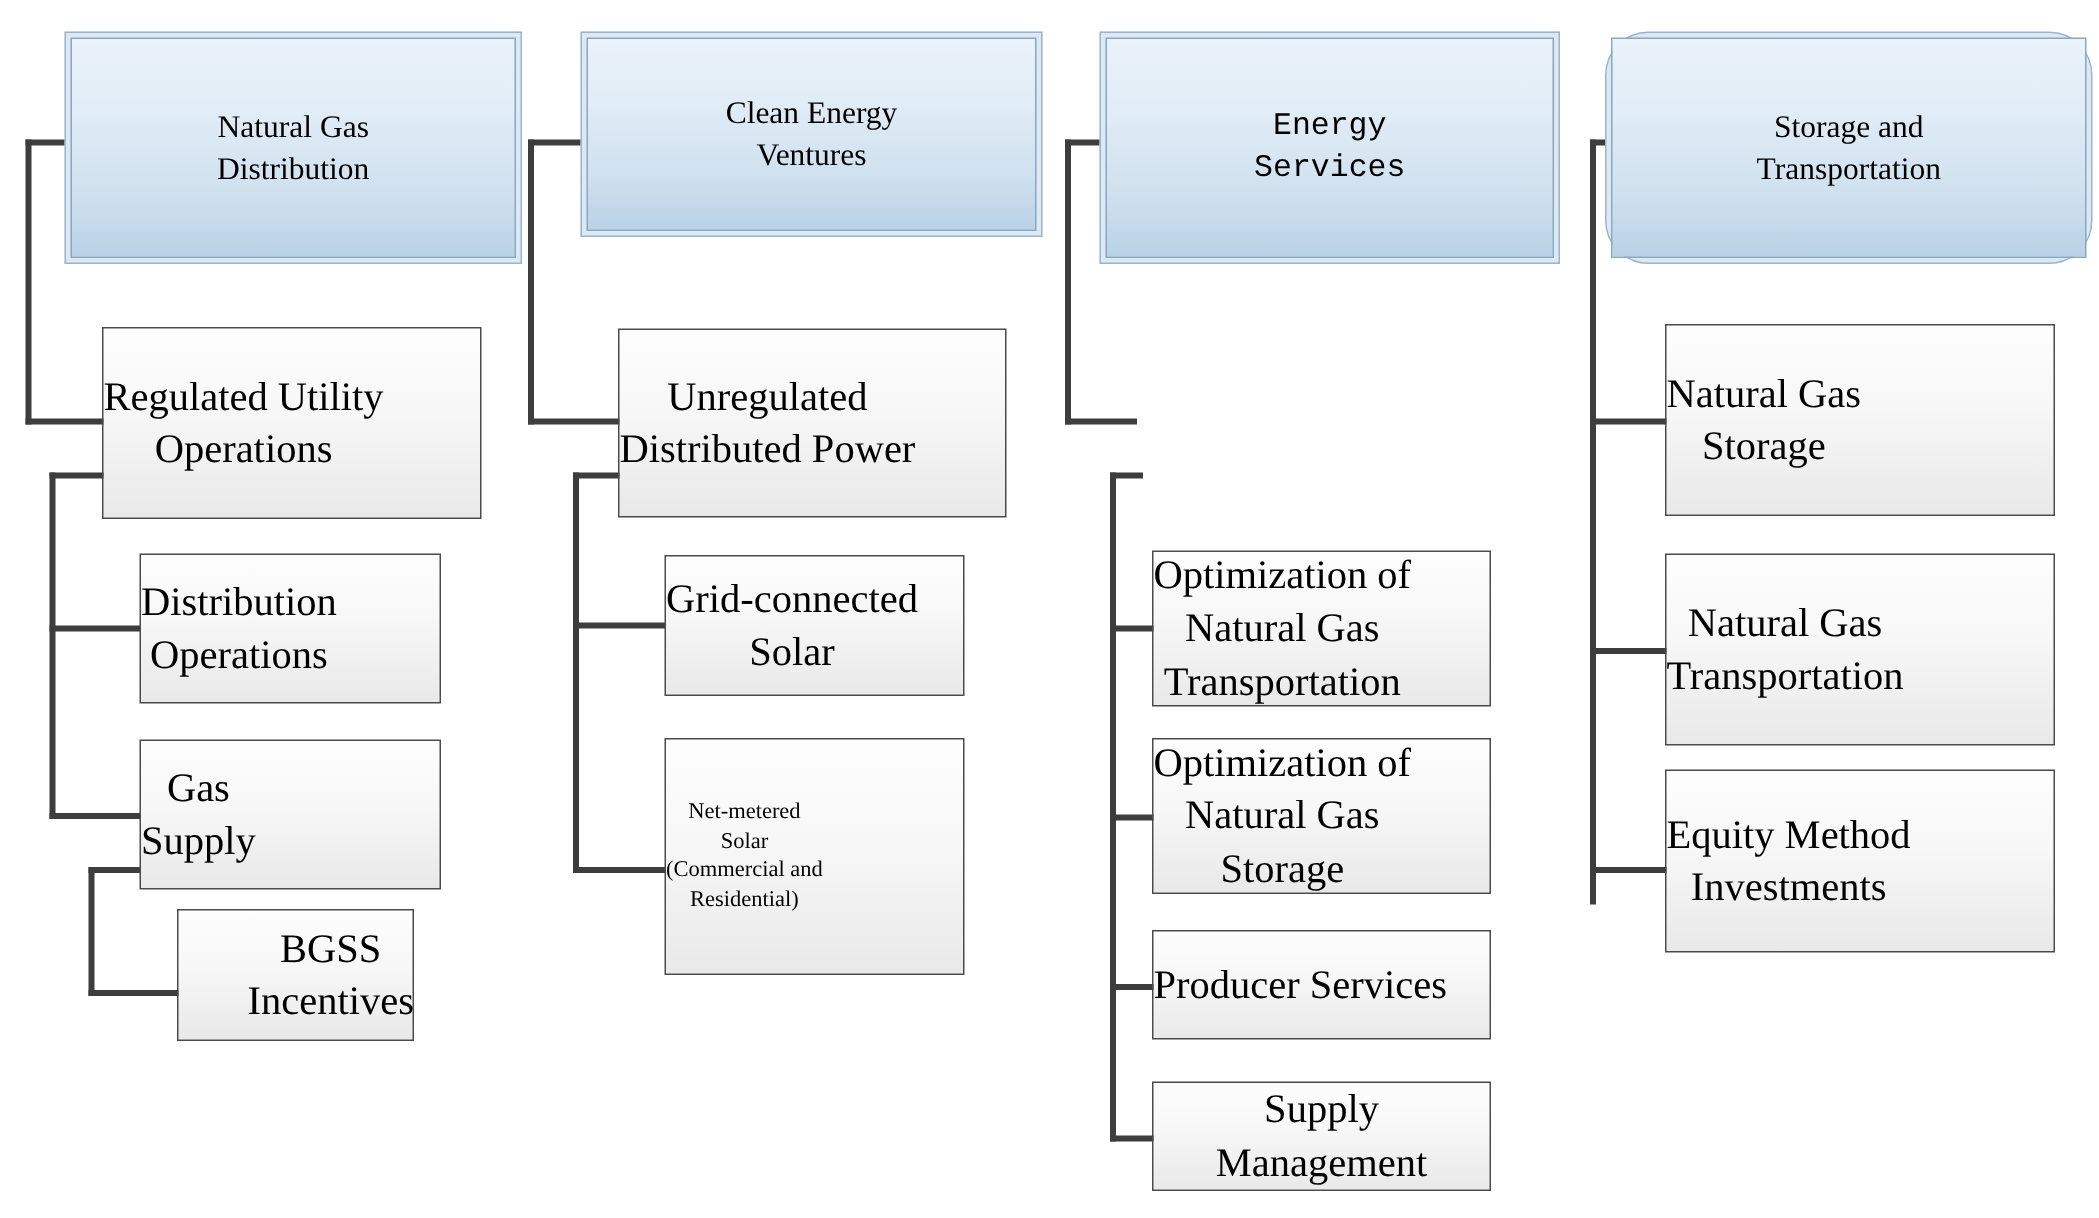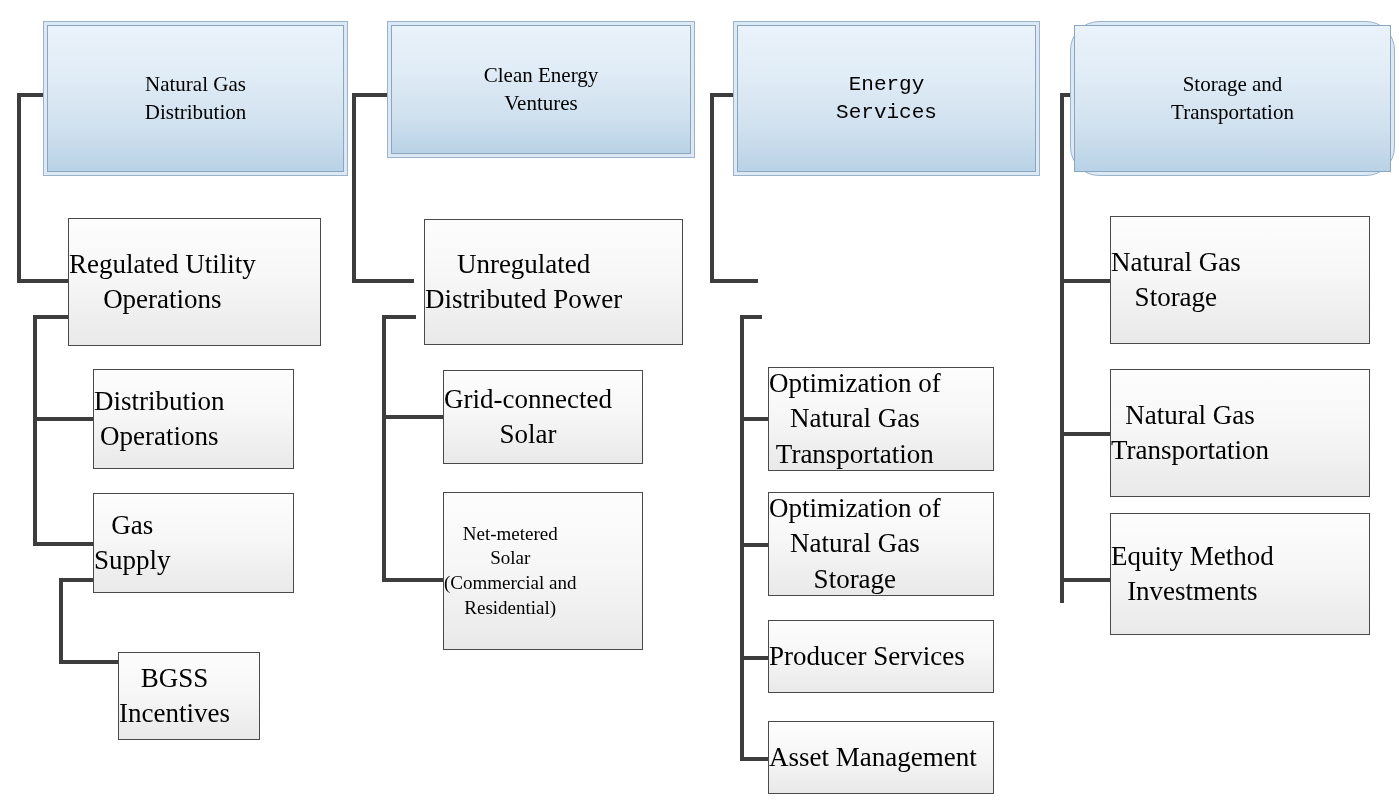--- a/index.html
+++ b/index.html
@@ -38,21 +38,21 @@
     display:flex;align-items:center;justify-content:center;
     white-space:pre-line;
   }
 
   
   .node.sub{
     border:1px solid #4a4a4a;
     background:linear-gradient(180deg,#fdfdfd 0%,#f7f7f7 45%,#eeeeee 80%,#e9e9e9 100%);
     font-size:27px;
   }
-  .node.sub.tight{font-size:19px;}
+  .node.sub.tight{font-size:15px;}
 
   
   .vline{position:absolute;width:4px;background:#3d3d3d;}
   .hline{position:absolute;height:4px;background:#3d3d3d;}
 </style>
 </head>
 <body>
 
 <div id="diagram">
 
@@ -76,38 +76,38 @@
 
   <div class="node sub" style="left:68px; top:218px; width:253px; height:128px;">Regulated Utility
 Operations</div>
 
   <div class="node sub" style="left:93px; top:369px; width:201px; height:100px;">Distribution
 Operations</div>
 
   <div class="node sub" style="left:93px; top:493px; width:201px; height:100px;">Gas
 Supply</div>
 
-  <div class="node sub" style="left:118px; top:652px; width:142px; height:88px;">BGSS
+  <div class="node sub" style="left:118px; top:606px; width:158px; height:88px;padding-left:46px;">BGSS
 Incentives</div>
 
   <div class="vline" style="left:352px; top:93px;  height:190px;"></div>
   <div class="hline" style="left:352px; top:93px;  width:38px;"></div>
   <div class="hline" style="left:352px; top:279px; width:62px;"></div>
 
   <div class="vline" style="left:382px; top:315px; height:267px;"></div>
   <div class="hline" style="left:382px; top:315px; width:34px;"></div>
   <div class="hline" style="left:382px; top:415px; width:63px;"></div>
   <div class="hline" style="left:382px; top:578px; width:63px;"></div>
 
   <div class="node head" style="left:387px; top:21px; width:308px; height:137px;">
     <span class="inner">Clean Energy
 Ventures</span>
   </div>
 
-  <div class="node sub" style="left:412px; top:219px; width:259px; height:126px;margin-left:12px;">Unregulated
+  <div class="node sub" style="left:412px; top:219px; width:259px; height:126px;">Unregulated
 Distributed Power</div>
 
   <div class="node sub" style="left:443px; top:370px; width:200px; height:94px;font-family:Liberation Serif, serif;">Grid-connected
 Solar</div>
 
   <div class="node sub tight" style="left:443px; top:492px; width:200px; height:158px;">Net-metered
 Solar
 (Commercial and
 Residential)</div>
 
@@ -131,21 +131,21 @@
   <div class="node sub" style="left:768px; top:367px; width:226px; height:104px;">Optimization of
 Natural Gas
 Transportation</div>
 
   <div class="node sub" style="left:768px; top:492px; width:226px; height:104px;">Optimization of
 Natural Gas
 Storage</div>
 
   <div class="node sub" style="left:768px; top:620px; width:226px; height:73px;">Producer Services</div>
 
-  <div class="node sub" style="left:768px; top:721px; width:226px; height:73px;">Asset Management</div>
+  <div class="node sub" style="left:768px; top:721px; width:226px; height:73px;">Supply Management</div>
 
   <div class="vline" style="left:1060px; top:93px; height:510px;"></div>
   <div class="hline" style="left:1060px; top:93px;  width:22px;"></div>
   <div class="hline" style="left:1060px; top:279px; width:52px;"></div>
   <div class="hline" style="left:1060px; top:432px; width:52px;"></div>
   <div class="hline" style="left:1060px; top:578px; width:52px;"></div>
 
   <div class="node head" style="left:1070px; top:21px; width:325px; height:155px;border-radius:29px;">
     <span class="inner">Storage and
 Transportation</span>

